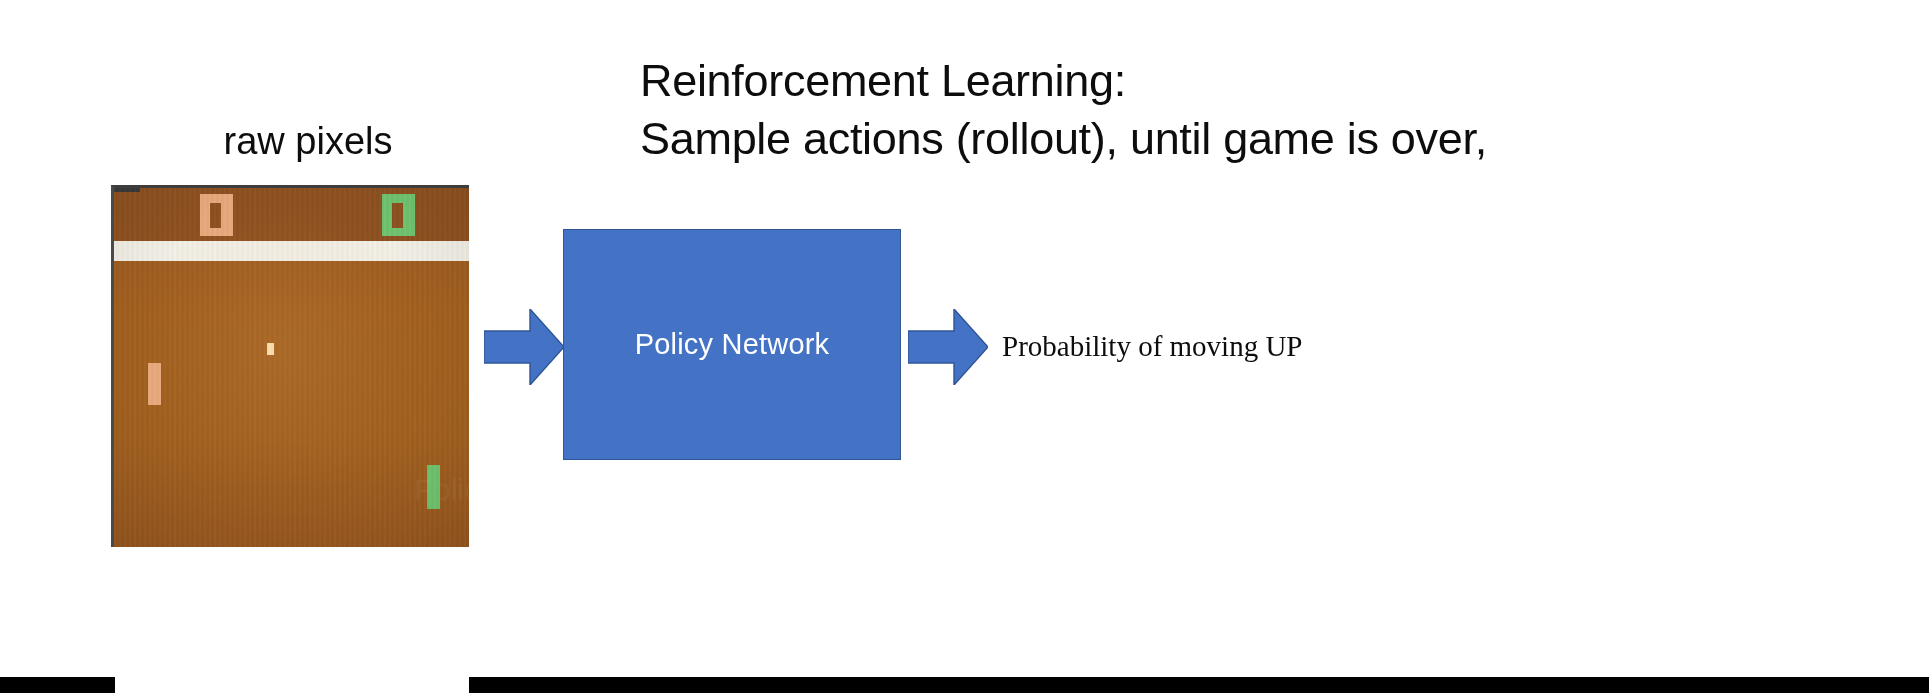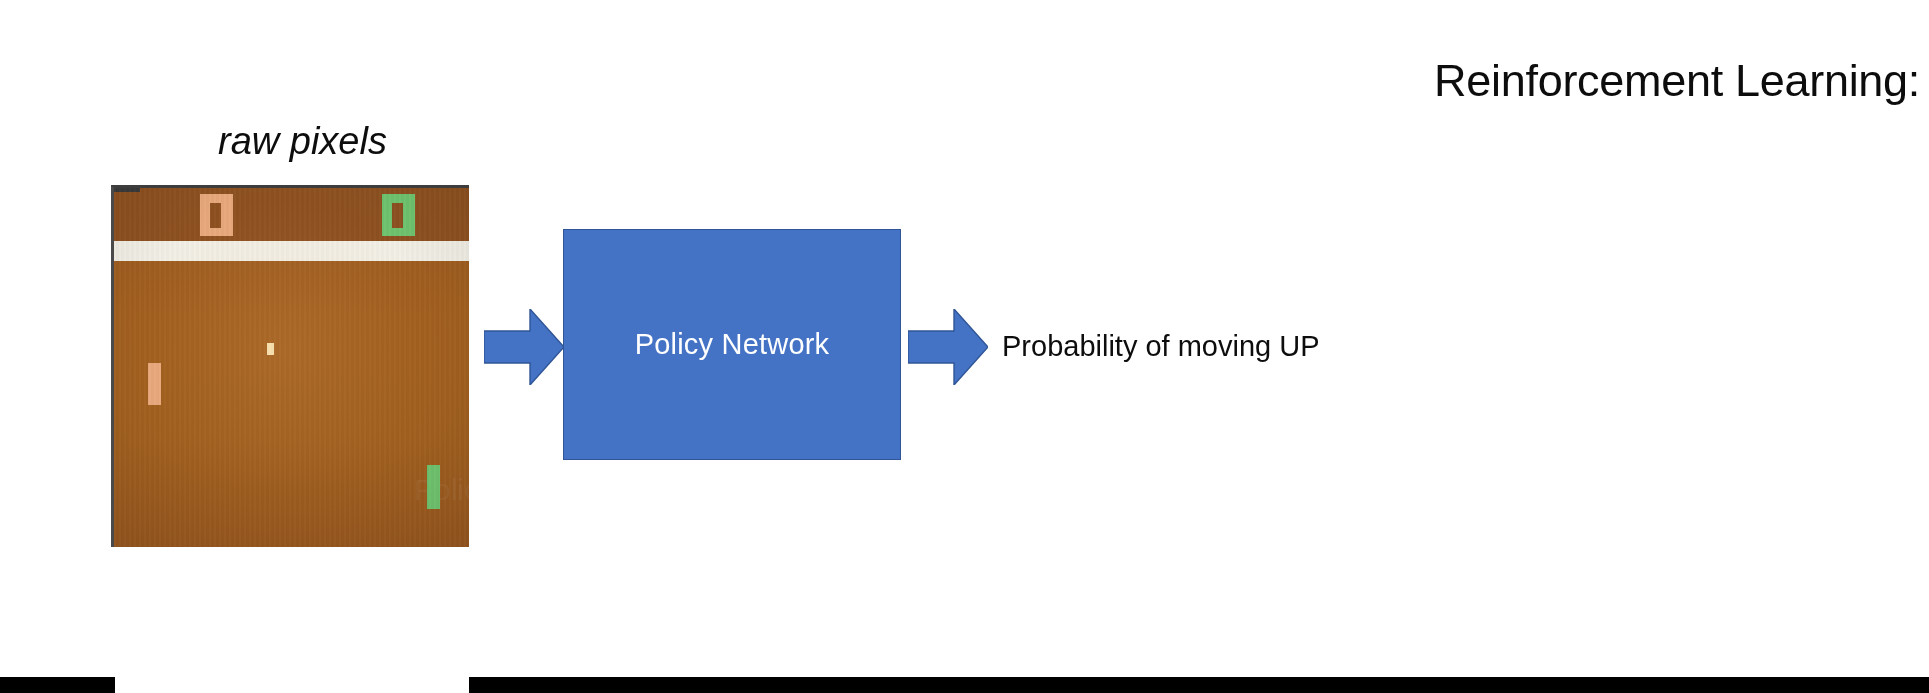--- a/index.html
+++ b/index.html
@@ -24,27 +24,27 @@
     height: 693px;
     background: #ffffff;
   }
 
   
   #raw-pixels-label {
     position: absolute;
     left: 218px;
     top: 120px;
     width: 180px;
+    text-align: center;
     font-family: "Liberation Sans", sans-serif;
     font-size: 38px;
     font-weight: 400;
     color: #0d0d0d;
     letter-spacing: 0px;
     white-space: nowrap;
-    font-style: italic;
   }
 
   
   #pong-frame {
     position: absolute;
     left: 111px;
     top: 185px;
     width: 358px;
     height: 362px;
     background: #9c5a22;
@@ -191,31 +191,31 @@
     white-space: nowrap;
   }
 
   
   #output-label {
     position: absolute;
     left: 1002px;
     top: 330px;
     font-size: 29px;
     color: #0d0d0d;
-    font-family: Liberation Sans, sans-serif;
+    font-family: Liberation Serif, serif;
     white-space: nowrap;
   }
 
   
   #heading-block {
     position: absolute;
     left: 640px;
     top: 52px;
     width: 1280px;
-    text-align: right;
+    text-align: left;
     font-family: "Liberation Sans", sans-serif;
     color: #0d0d0d;
   }
   .heading-line {
     font-size: 45px;
     line-height: 58px;
     font-weight: 400;
     white-space: nowrap;
     letter-spacing: -0.3px;
   }
@@ -284,18 +284,19 @@
   <div class="block-arrow" id="arrow-output">
     <svg width="80" height="76" viewBox="0 0 80 76">
       <polygon points="0,22 46,22 46,0 80,38 46,76 46,54 0,54" fill="#4472C4" stroke="#2f5597" stroke-width="1.4"></polygon>
     </svg>
   </div>
 
   <div id="output-label">Probability of moving UP</div>
 
   <div id="heading-block">
     <div class="heading-line">Reinforcement Learning:</div>
+    <div class="heading-line">Sample actions (rollout), until game is over,</div>
   </div>
 
   <div id="letterbox-left"></div>
   <div id="letterbox-right"></div>
 
 </div>
 
 </body></html>

